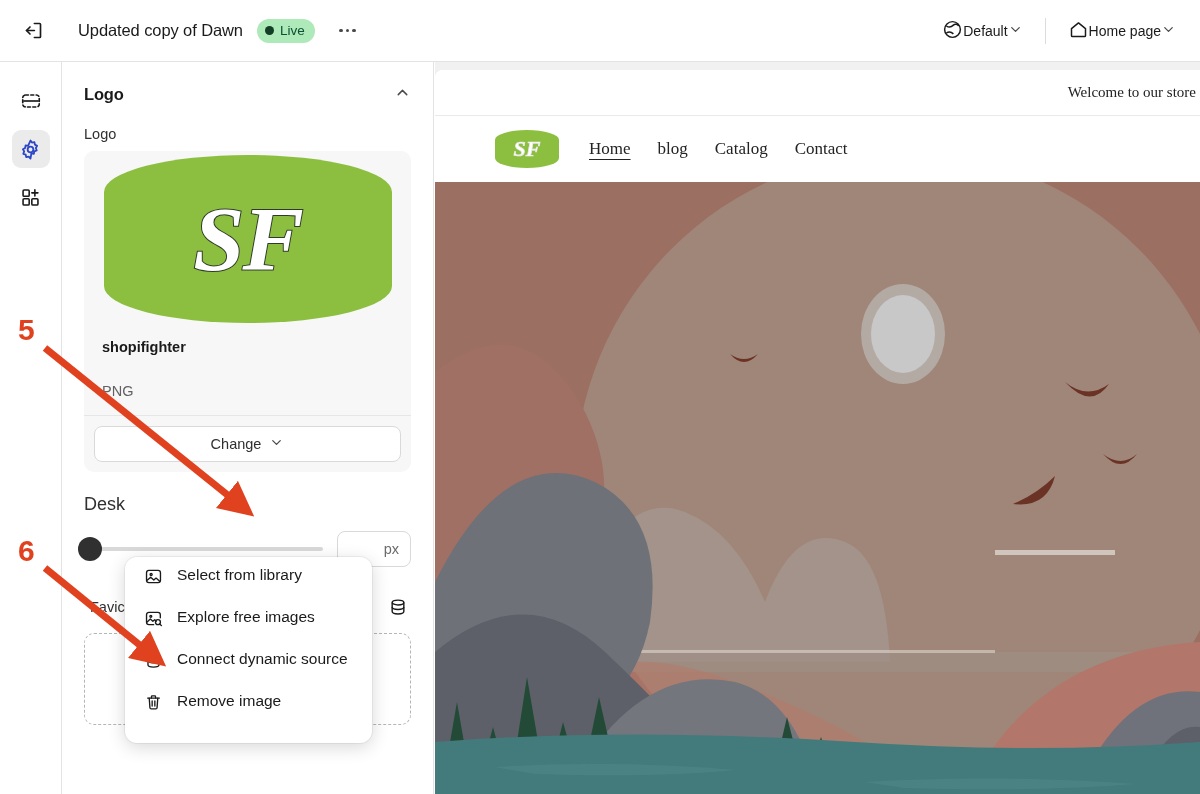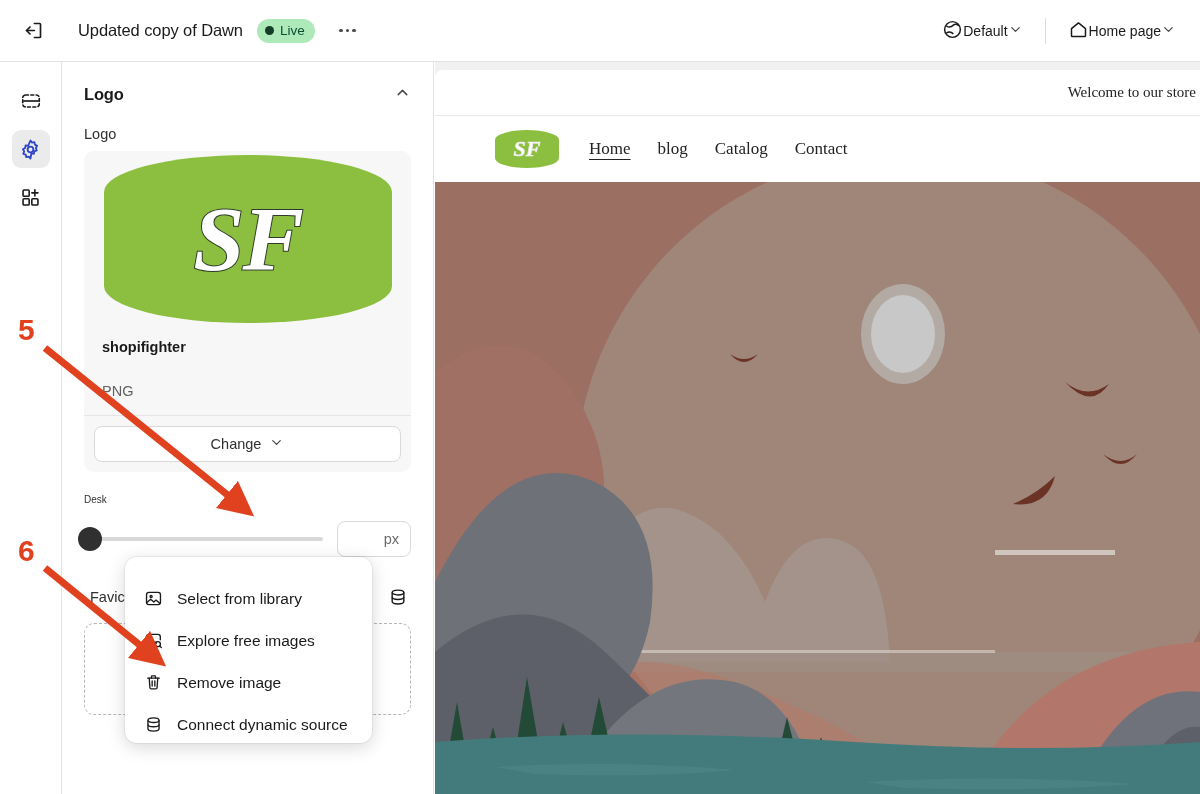--- a/index.html
+++ b/index.html
@@ -104,21 +104,21 @@
   .card-divider { height: 1px; background: #e6e6e6; }
   .card-footer { padding: 10px; }
   .change-btn {
     width: 100%; height: 36px; background: #fff; border: 1px solid #d9d9d9;
     border-radius: 8px; cursor: pointer;
     display: flex; align-items: center; justify-content: center; gap: 8px;
     font-size: 14.5px; color: #303030; font-family: inherit;
   }
 
   
-  .width-label { font-size: 10px; color: #303030; padding: 0 22px; margin-top: 22px; }
+  .width-label { font-size: 18px; color: #303030; padding: 0 22px; margin-top: 22px; }
   .slider-row {
     display: flex; align-items: center; gap: 14px; padding: 0 22px; margin-top: 16px;
   }
   .slider-track { position: relative; flex: 1; height: 4px; background: #d9d9d9; border-radius: 2px; }
   .slider-handle {
     position: absolute; left: -6px; top: -10px; width: 24px; height: 24px;
     border-radius: 50%; background: #303030; cursor: pointer;
   }
   .px-input {
     width: 74px; height: 36px; border: 1px solid #d9d9d9; border-radius: 8px;
@@ -145,21 +145,21 @@
   }
 
   
   .menu {
     position: absolute; left: 125px; top: 557px; width: 247px;
     background: #fff; border-radius: 12px;
     box-shadow: 0 4px 18px rgba(0,0,0,.16), 0 0 0 1px rgba(0,0,0,.05);
     padding: 9px 0; z-index: 40;
   }
   .menu-item {
-    display: flex; align-items: flex-end; gap: 14px; height: 42px;
+    display: flex; align-items: flex-start; gap: 14px; height: 42px;
     padding: 0 18px; cursor: pointer; font-size: 15.5px; color: #1a1a1a;
   }
   .menu-item .mi-icon { width: 20px; height: 20px; flex: none; display:flex; align-items:center; justify-content:center;}
 
   
   .preview {
     position: absolute; top: 62px; left: 435px; width: 765px; height: 732px;
     background: #f1f1f1; padding-top: 8px;
   }
   .preview-inner {
@@ -361,38 +361,38 @@
           <circle cx="8.6" cy="9.2" r="1.2"></circle>
           <path d="M3.6 16.6l4.4-4 3.2 2.8 2.2-1.9 2.2 1.8"></path>
           <circle cx="17.6" cy="16.6" r="3.1"></circle>
           <path d="M19.9 18.9l2.1 2.1"></path>
         </svg>
       </span>
       <span>Explore free images</span>
     </div>
     <div class="menu-item">
       <span class="mi-icon">
+        <svg width="19" height="19" viewBox="0 0 24 24" fill="none" stroke="#1a1a1a" stroke-width="1.7">
+          <ellipse cx="12" cy="6.6" rx="7" ry="2.9"></ellipse>
+          <path d="M5 6.6v10.8c0 1.6 3.1 2.9 7 2.9s7-1.3 7-2.9V6.6"></path>
+          <path d="M5 12c0 1.6 3.1 2.9 7 2.9s7-1.3 7-2.9"></path>
+        </svg>
+      </span>
+      <span>Connect dynamic source</span>
+    </div>
+    <div class="menu-item">
+      <span class="mi-icon">
         <svg width="19" height="19" viewBox="0 0 24 24" fill="none" stroke="#1a1a1a" stroke-width="1.7" stroke-linecap="round" stroke-linejoin="round">
           <path d="M4.6 6.4h14.8"></path>
           <path d="M9.4 6.4V4.6a1 1 0 0 1 1-1h3.2a1 1 0 0 1 1 1v1.8"></path>
           <path d="M6.6 6.4l.9 12.2a1.6 1.6 0 0 0 1.6 1.5h5.8a1.6 1.6 0 0 0 1.6-1.5l.9-12.2"></path>
           <path d="M10.3 10v6.4M13.7 10v6.4"></path>
         </svg>
       </span>
       <span>Remove image</span>
-    </div>
-    <div class="menu-item">
-      <span class="mi-icon">
-        <svg width="19" height="19" viewBox="0 0 24 24" fill="none" stroke="#1a1a1a" stroke-width="1.7">
-          <ellipse cx="12" cy="6.6" rx="7" ry="2.9"></ellipse>
-          <path d="M5 6.6v10.8c0 1.6 3.1 2.9 7 2.9s7-1.3 7-2.9V6.6"></path>
-          <path d="M5 12c0 1.6 3.1 2.9 7 2.9s7-1.3 7-2.9"></path>
-        </svg>
-      </span>
-      <span>Connect dynamic source</span>
     </div>
   </div>
 
   <div class="preview">
     <div class="preview-inner">
       <div class="announce">
         <span style="margin-left:auto;margin-right:0px;padding-right:4px;">Welcome to our store</span>
       </div>
       <div class="store-nav">
         <div class="store-logo">

